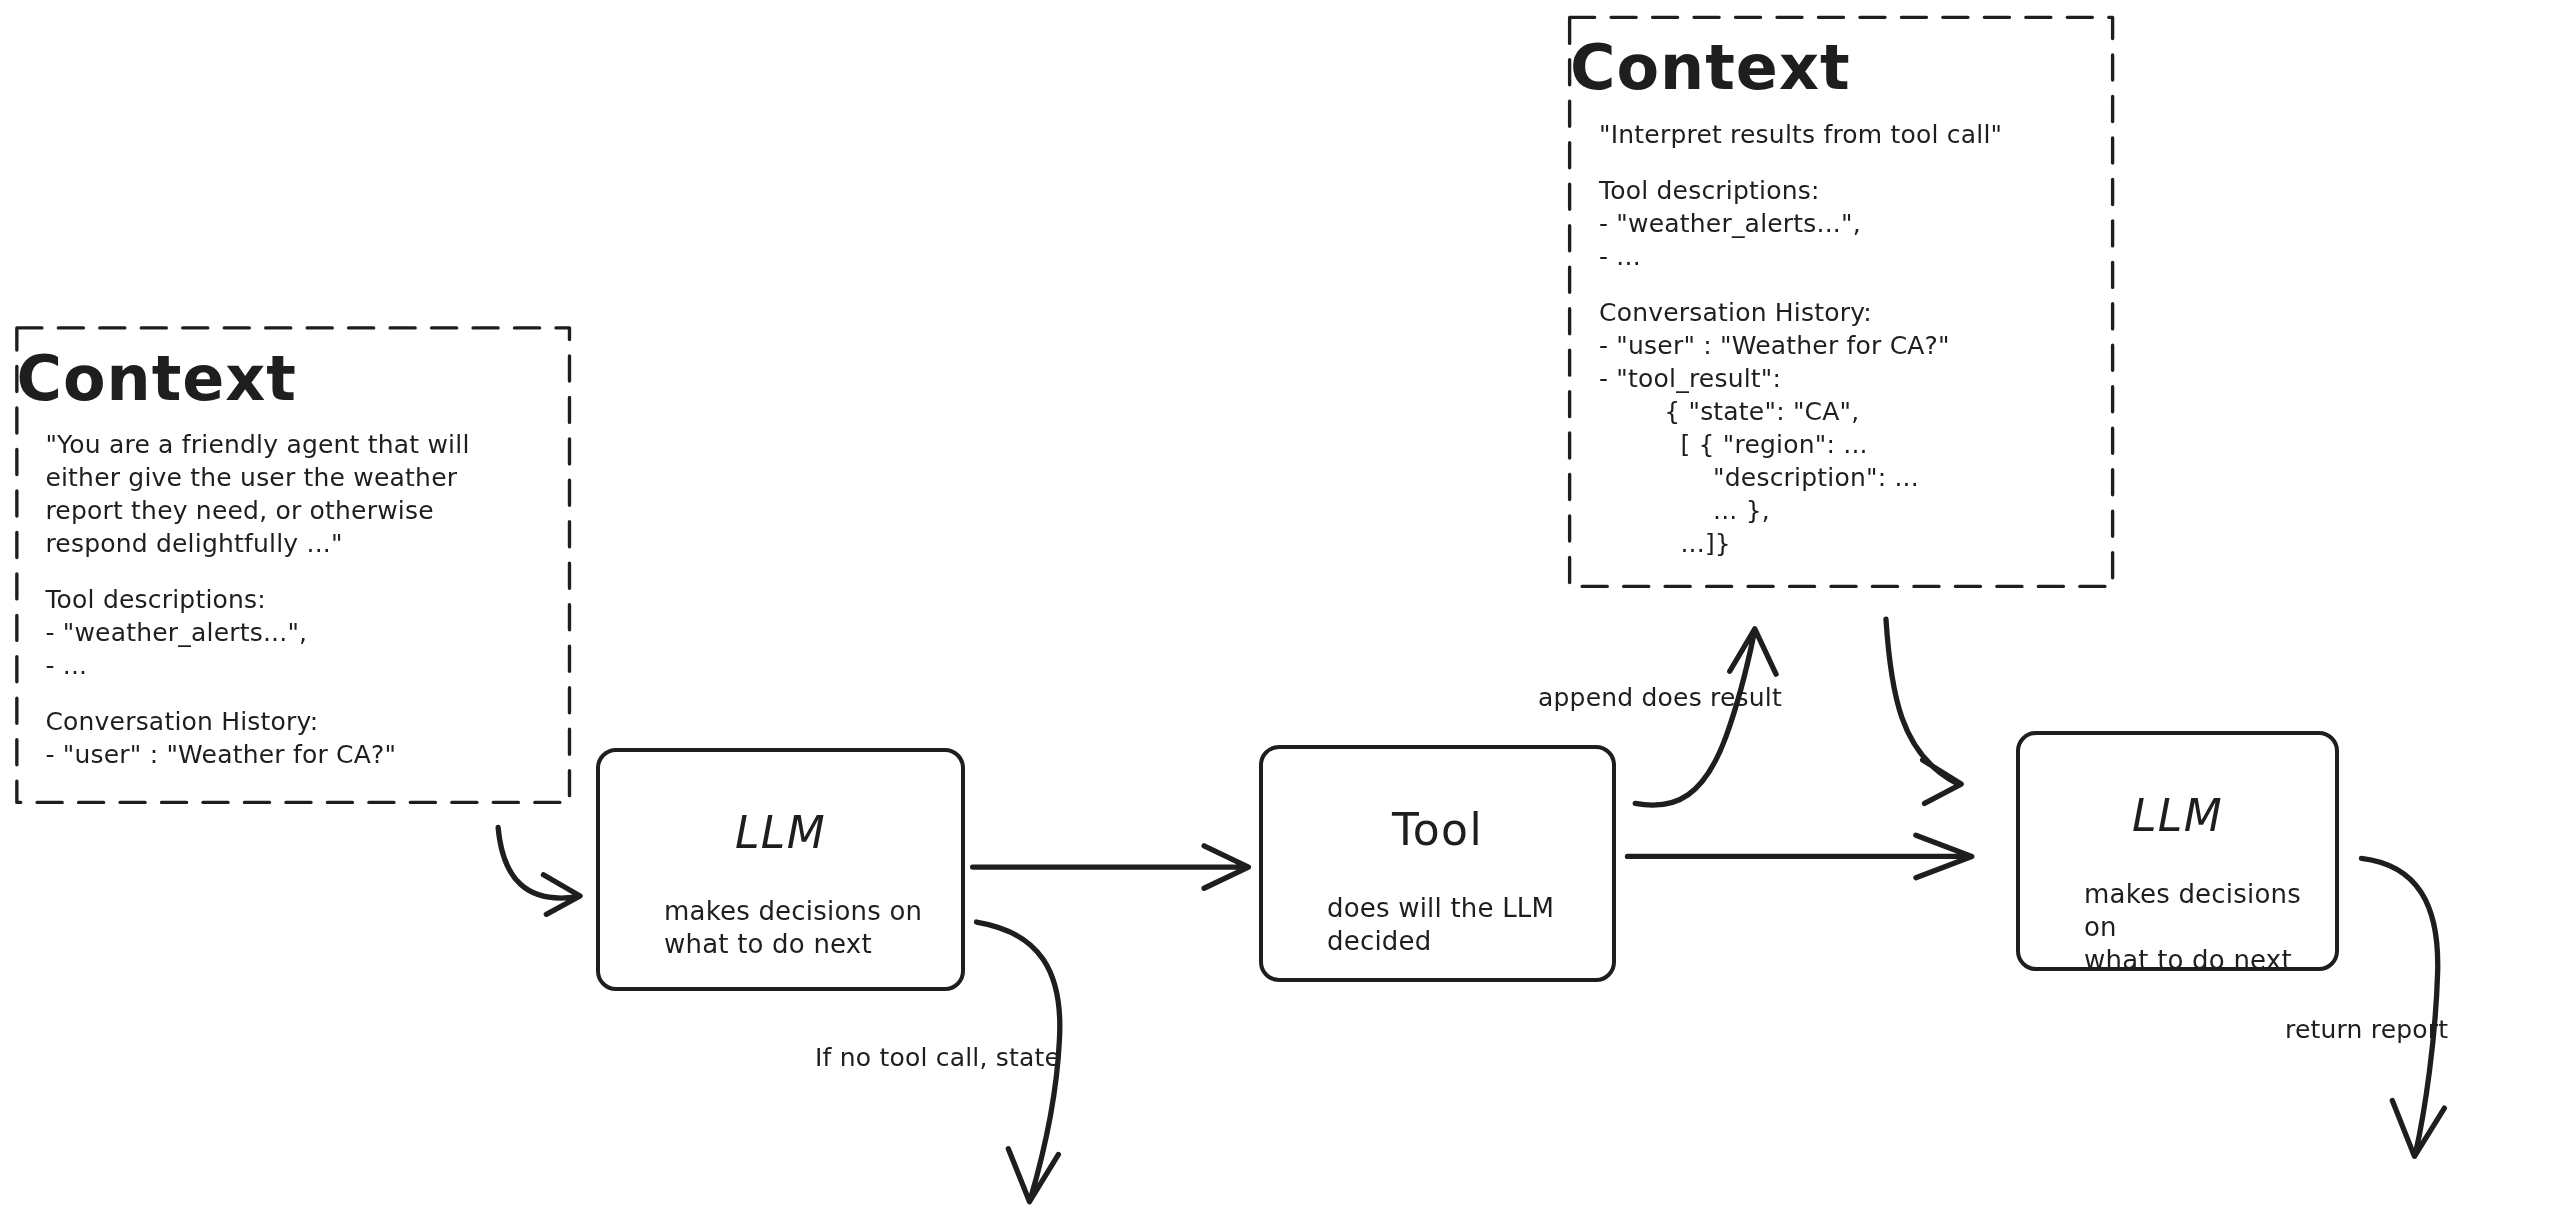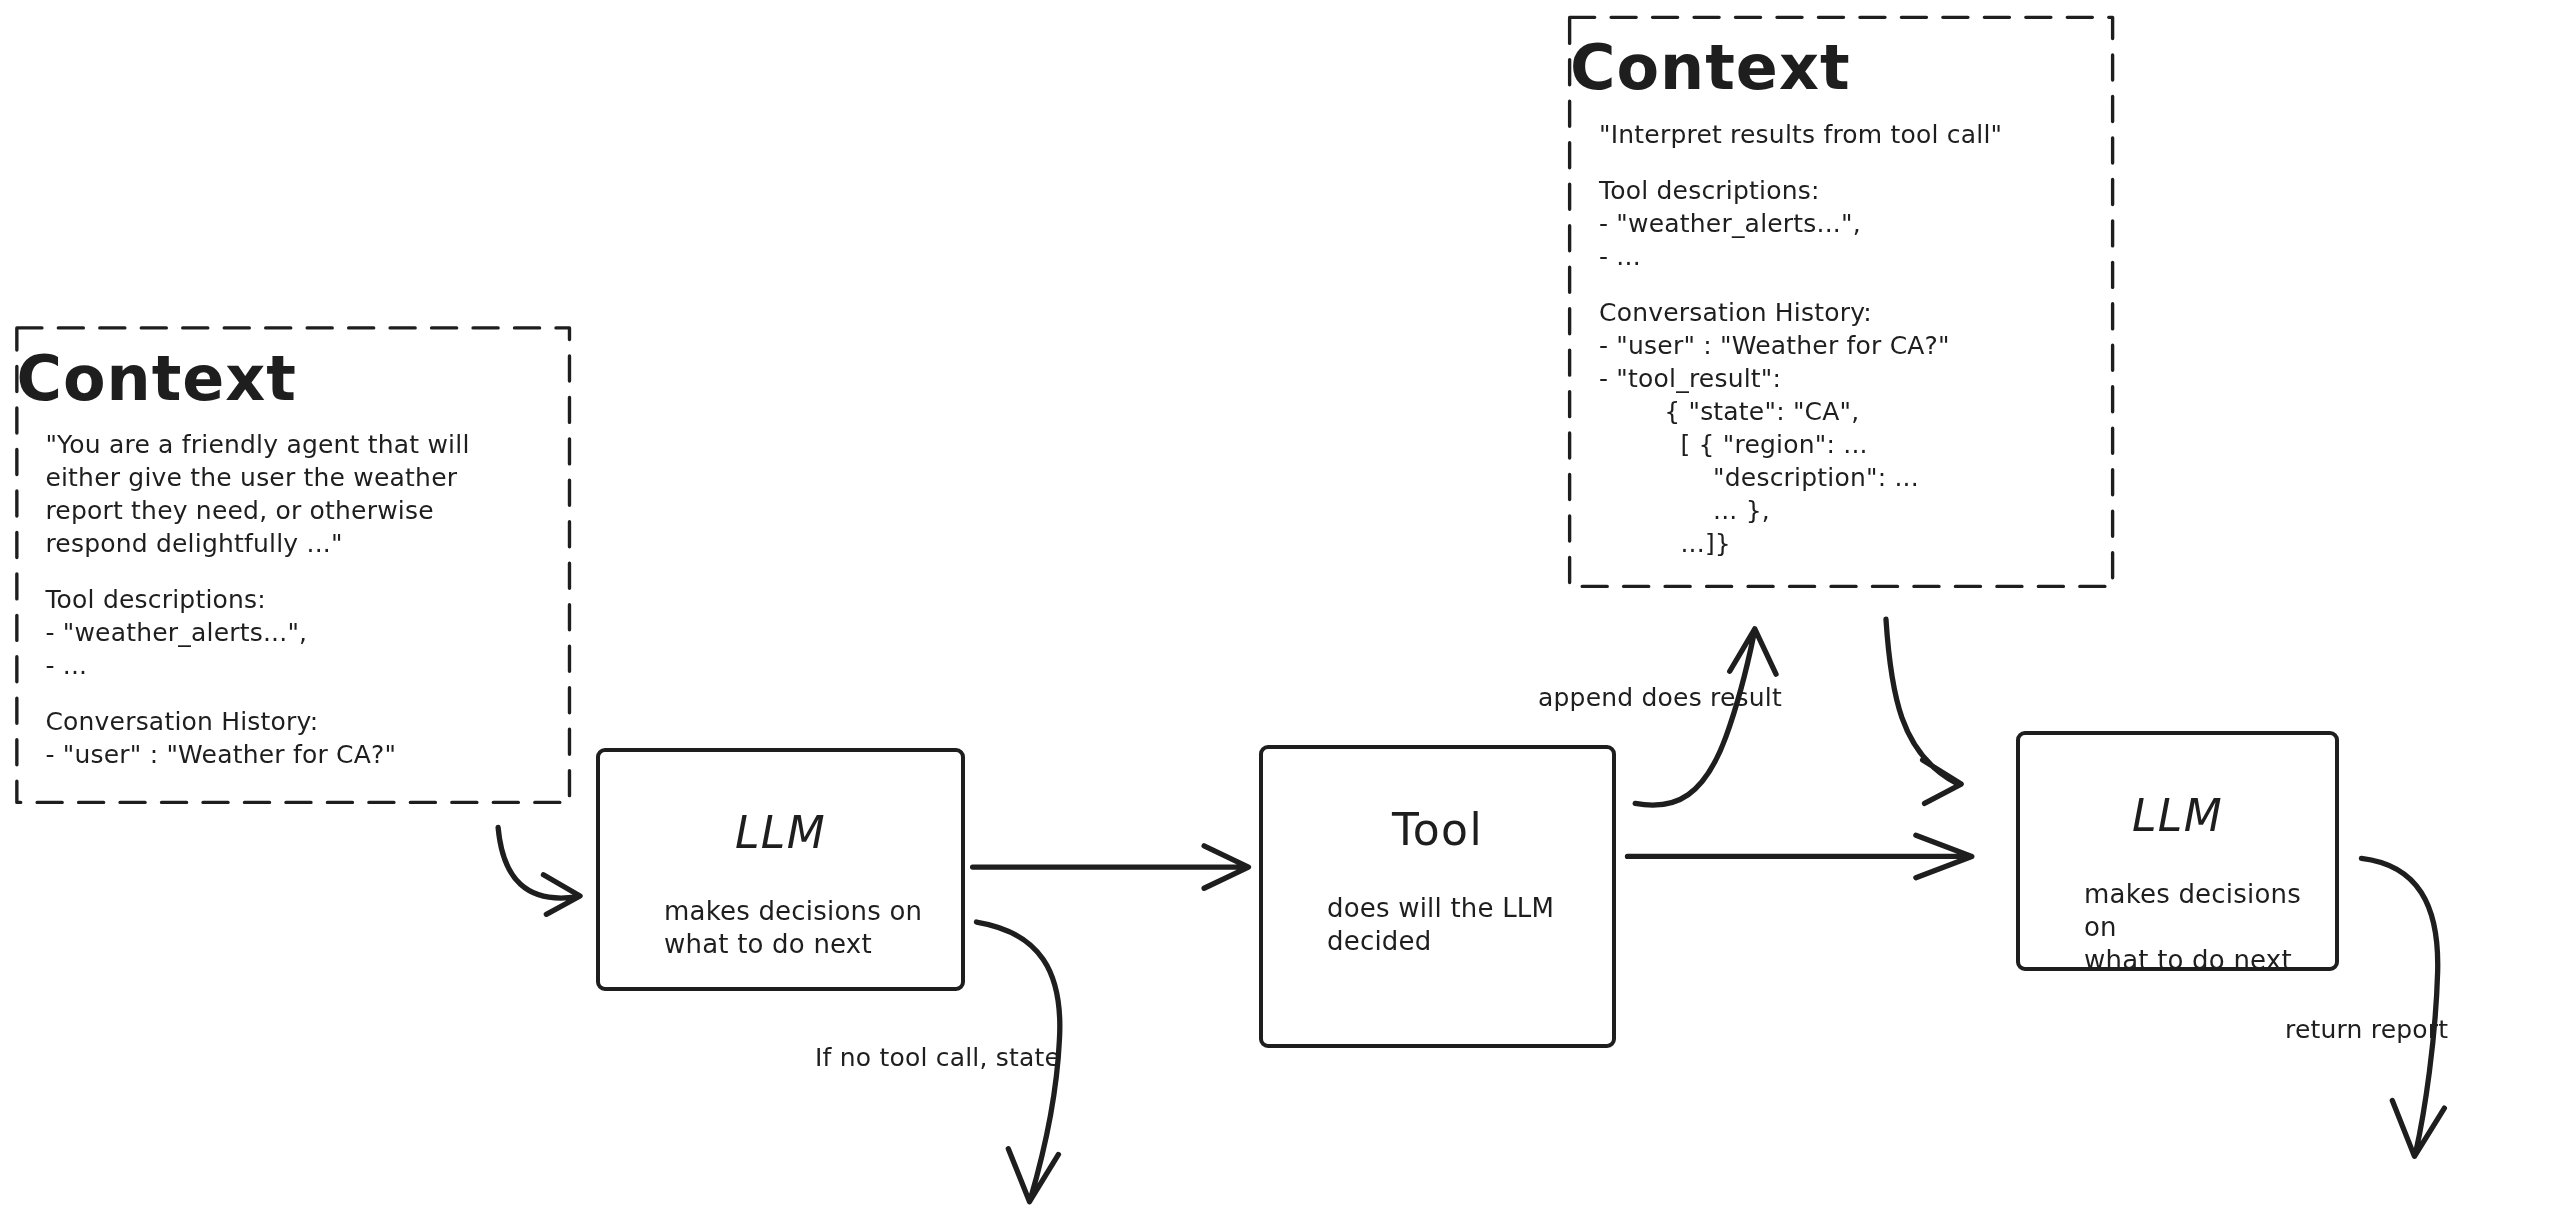--- a/index.html
+++ b/index.html
@@ -37,21 +37,21 @@
     font-size: 25px;
     line-height: 33px;
     white-space: pre;
     letter-spacing: 0.2px;
   }
   .context .lines .line.blank { height: 23px; }
 
   .node {
     position: absolute;
     border: 4.8px solid var(--ink);
-    border-radius: 9px;
+    border-radius: 20px;
     background: var(--bg);
   }
   .node h3 {
     margin: 58px 0 0;
     font-size: 44px;
     line-height: 46px;
     font-weight: 400;
     text-align: center;
     letter-spacing: 1.4px;
   }
@@ -106,21 +106,21 @@
     <h2>Context</h2>
     <div class="lines"><div class="line">"Interpret results from tool call"</div><div class="line blank"></div><div class="line">Tool descriptions:</div><div class="line">- "weather_alerts...",</div><div class="line">- ...</div><div class="line blank"></div><div class="line">Conversation History:</div><div class="line">- "user" : "Weather for CA?"</div><div class="line">- "tool_result":</div><div class="line">        { "state": "CA",</div><div class="line">          [ { "region": ...</div><div class="line">              "description": ...</div><div class="line">              ... },</div><div class="line">          ...]}</div></div>
   </section>
 
   <section class="node" style="left:596px; top:748px; width:369px; height:243px;">
     <h3 class="italic">LLM</h3>
     <p>makes decisions on
 what to do next</p>
   </section>
 
-  <section class="node" style="left:1259px; top:745px; width:357px; height:303px;">
+  <section class="node" style="left:1259px; top:745px; width:357px; height:237px;">
     <h3>Tool</h3>
     <p>does will the LLM
 decided</p>
   </section>
 
   <section class="node" style="left:2016px; top:731px; width:323px; height:240px;">
     <h3 class="italic">LLM</h3>
     <p>makes decisions on
 what to do next</p>
   </section>

